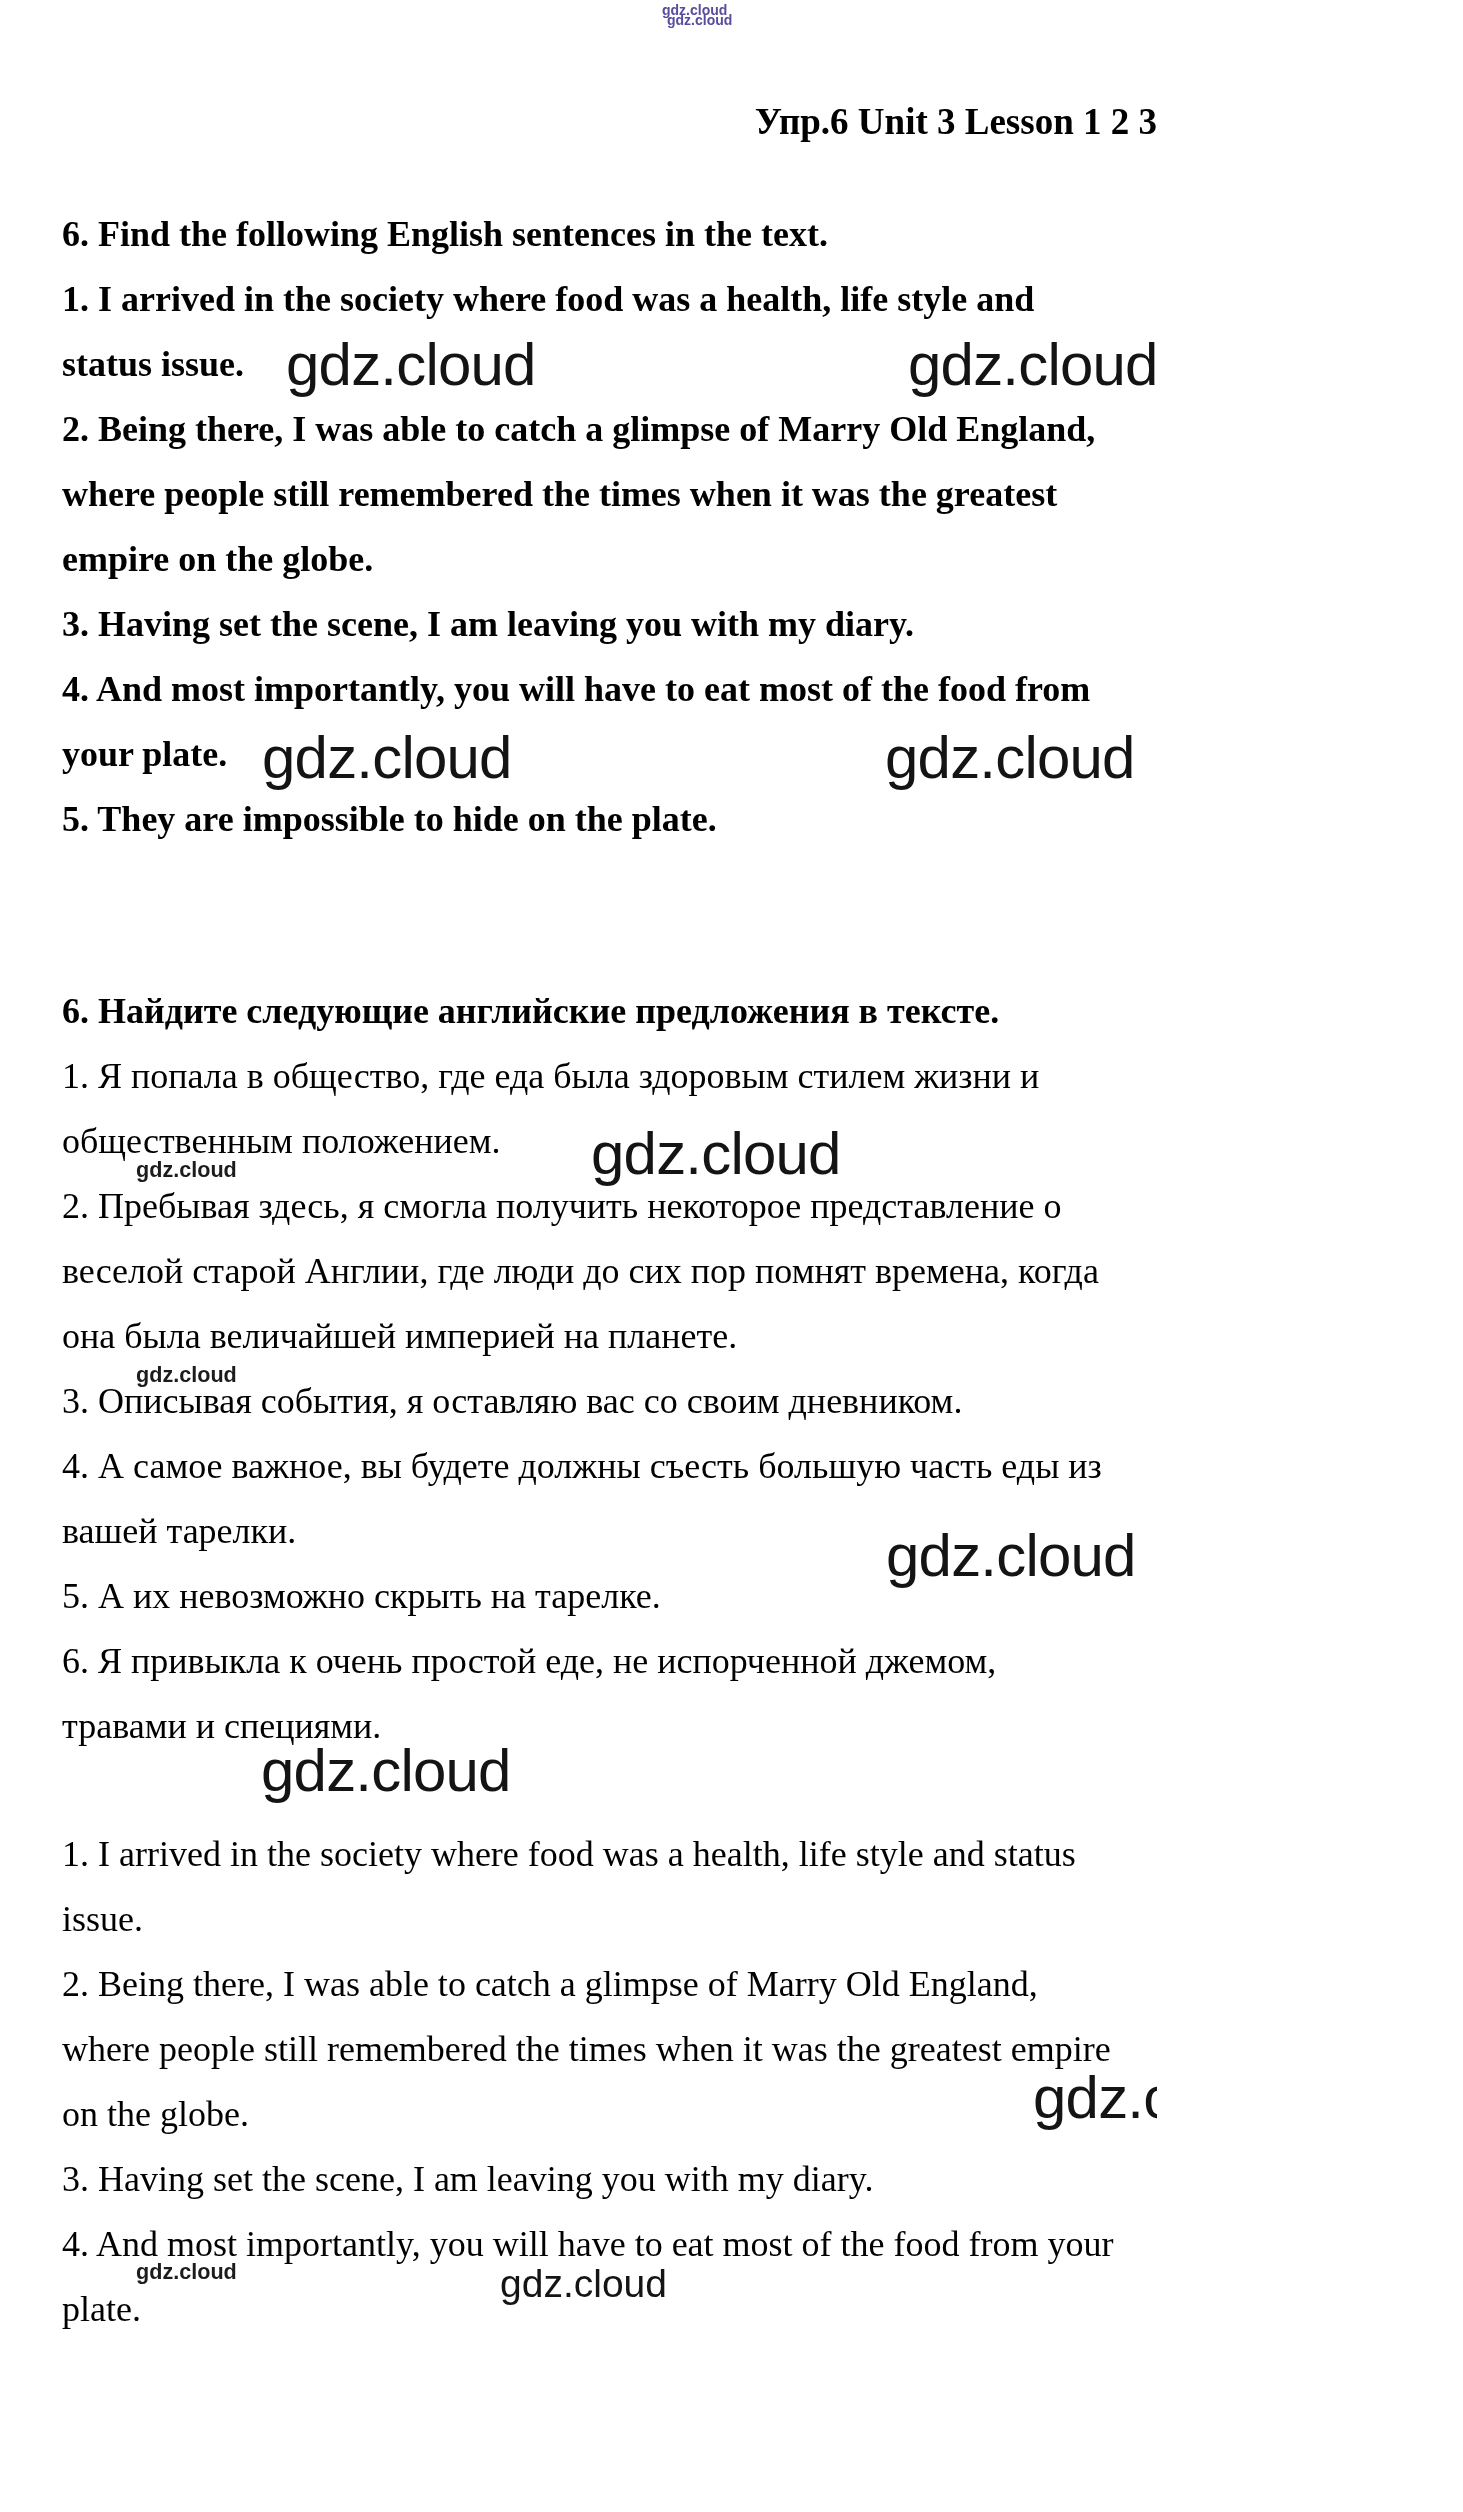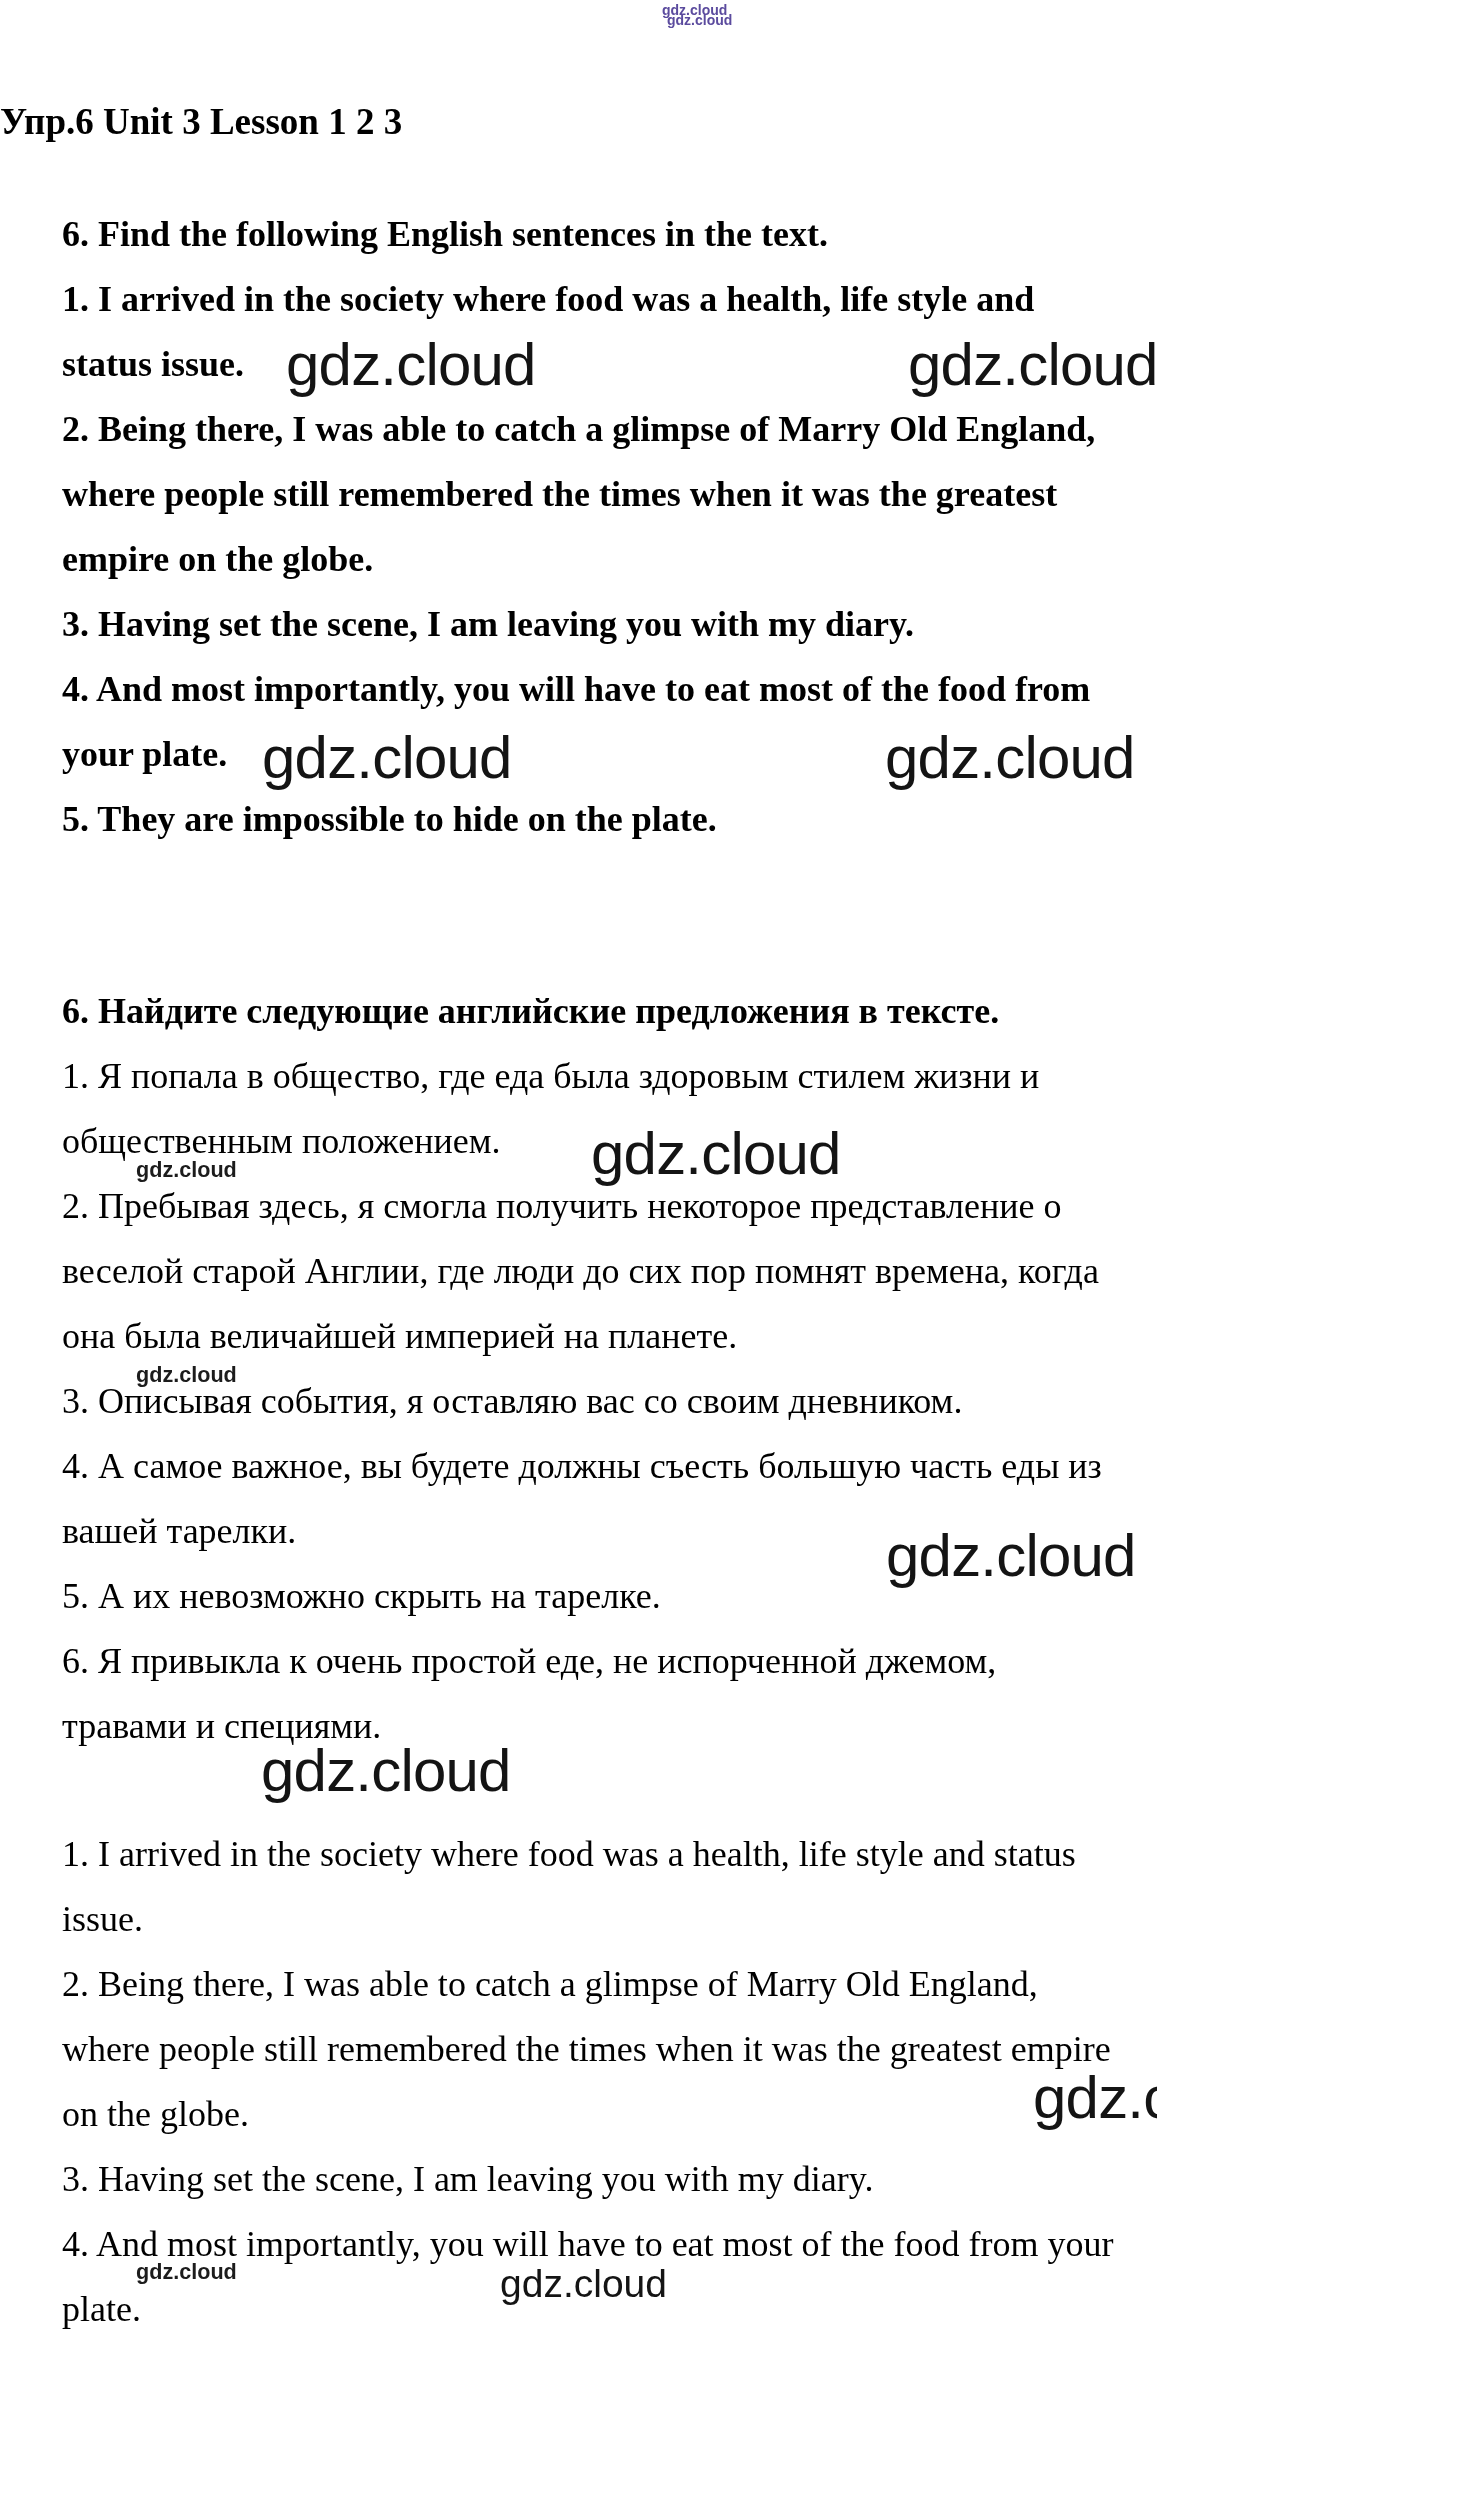--- a/index.html
+++ b/index.html
@@ -11,21 +11,21 @@
     background: #ffffff;
     color: #000000;
     font-family: "Liberation Serif", serif;
     overflow: hidden;
   }
   .title {
     position: absolute;
     top: 100px;
     left: 0;
     width: 100%;
-    text-align: left;
+    text-align: right;
     font-size: 37px;
     font-weight: 700;
   }
   .block {
     position: absolute;
     left: 62px;
     width: 1359px;
     font-size: 36px;
     line-height: 65px;
   }

